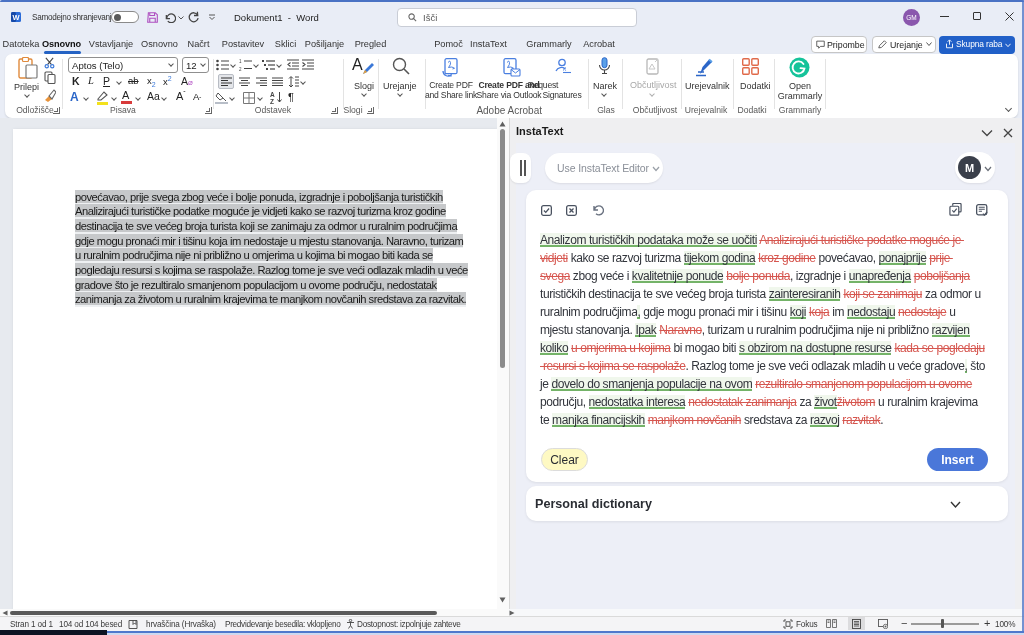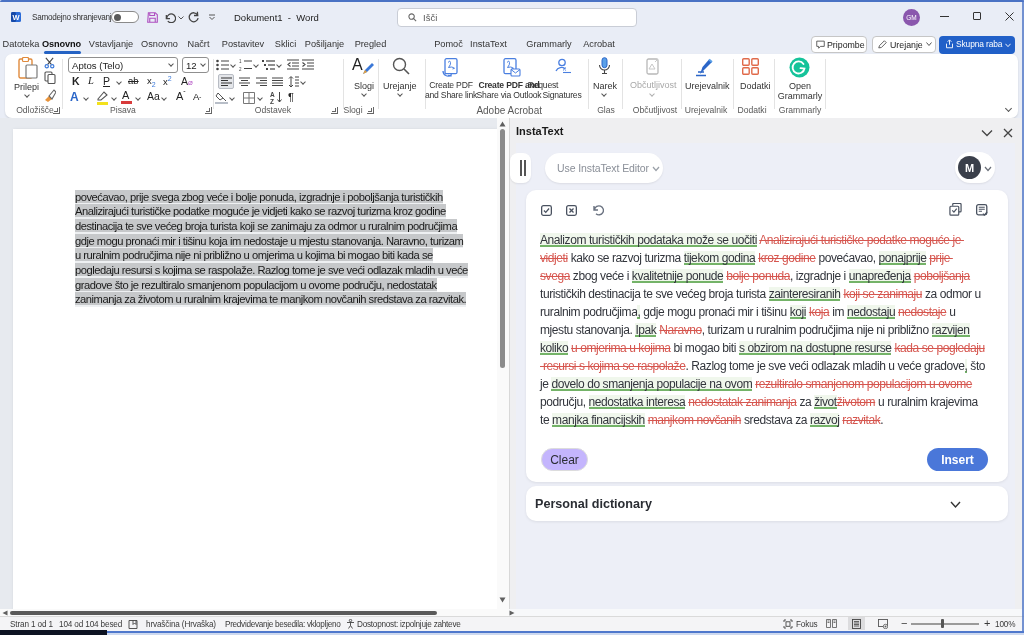--- a/index.html
+++ b/index.html
@@ -435,21 +435,21 @@
         <path d="M4 3 v-1.5 a1 1 0 0 1 1 -1 h7 a1 1 0 0 1 1 1 v7 a1 1 0 0 1 -1 1 H10.5" fill="none" stroke="#4a5260" stroke-width="1.3"></path>
         <rect x="1" y="3.5" width="9.5" height="9.5" rx="1" fill="none" stroke="#4a5260" stroke-width="1.3"></rect>
         <path d="M3.5 8 L5.3 9.8 L8.3 6" fill="none" stroke="#4a5260" stroke-width="1.3"></path>
       </svg>
     <svg class="abs" style="top:204px; left:976px;" width="12" height="12" viewBox="0 0 13 13">
         <rect x="0.7" y="0.7" width="11" height="11" rx="2" fill="none" stroke="#4a5260" stroke-width="1.4"></rect>
         <path d="M3 3.5 h6.5 M3 5.7 h6.5 M3 7.9 h3.5" stroke="#4a5260" stroke-width="1.2"></path>
         <path d="M7.5 10.5 L9 12 L12 8.5" fill="none" stroke="#4a5260" stroke-width="1.3"></path>
       </svg>
 
-    <div class="abs" style="top:448px; left:541px; width:47px; height:23px; background:#c4b5fd; border:1px solid #dcdcdc; border-radius:12px; display:flex; align-items:center; justify-content:center; font-size:12px; color:#2a2d33;">Clear</div>
+    <div class="abs" style="top:448px; left:541px; width:47px; height:23px; background:#fef9c3; border:1px solid #dcdcdc; border-radius:12px; display:flex; align-items:center; justify-content:center; font-size:12px; color:#2a2d33;">Clear</div>
     <div class="abs" style="top:448px; left:927px; width:61px; height:23px; background:#4a77d9; border-radius:12px; display:flex; align-items:center; justify-content:center; font-size:12px; font-weight:bold; color:#fff;">Insert</div>
 
     <div class="abs" style="top:497px; left:535px; font-size:12.6px; font-weight:bold; color:#2a2d33;">Personal dictionary</div>
     <svg class="abs" style="top:501px; left:950px;" width="11" height="8" viewBox="0 0 11 8">
         <path d="M1 1 L5.5 6 L10 1" fill="none" stroke="#333" stroke-width="1.4"></path>
       </svg>
   </div>
   <div id="itext">
     <div><span class="ins">Analizom turističkih podataka može se uočiti</span> <span class="del">Analizirajući turističke podatke moguće je&nbsp;</span></div>
     <div><span class="del">vidjeti</span> kako se razvoj turizma <span class="ins">tijekom godina</span> <span class="del">kroz godine</span> povećavao, <span class="ins">ponajprije</span> <span class="del">prije&nbsp;</span></div>

